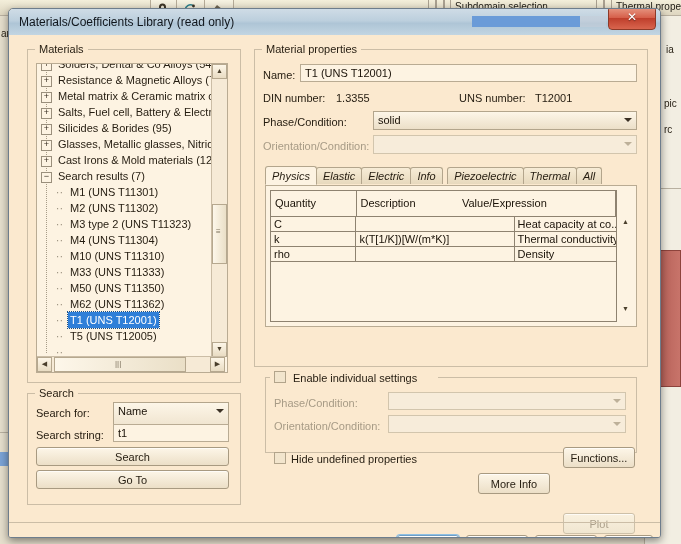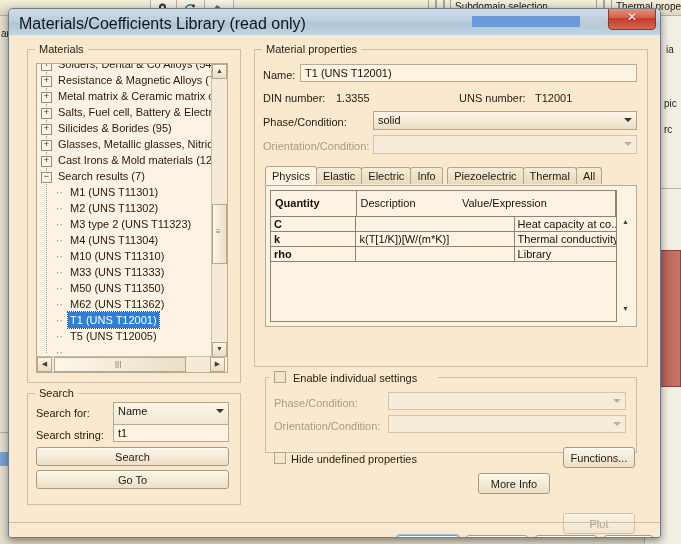--- a/index.html
+++ b/index.html
@@ -32,21 +32,21 @@
     background:#fbe9cf;
     box-shadow:0 3px 9px rgba(0,0,0,.45);
     overflow:hidden;
   }
   #titlebar{
     height:26px;position:relative;
     background:linear-gradient(#cfdce6,#bccfdd 45%,#aec5d6 55%,#c2d5e2);
     border-bottom:1px solid #8fa3b4;
     border-radius:4px 4px 0 0;
   }
-  #titlebar .ttl{position:absolute;left:10px;top:6px;font-size:16px;color:#10161c;white-space:nowrap;}
+  #titlebar .ttl{position:absolute;left:10px;top:6px;font-size:12px;color:#10161c;white-space:nowrap;}
   #titlebar .selhl{position:absolute;left:463px;top:7px;width:108px;height:11px;background:#6a9bd8;}
   #titlebar .selhl2{position:absolute;left:571px;top:7px;width:26px;height:11px;background:#c6ced8;opacity:.55;}
   #closebtn{
     position:absolute;right:4px;top:-3px;width:46px;height:22px;
     background:linear-gradient(#e89b86,#d6604b 48%,#bf3f2c 52%,#d9654e);
     border:1px solid #8d3a28;border-radius:4px;
     box-shadow:inset 0 1px 0 rgba(255,255,255,.55);
     color:#fff;font-size:12px;font-weight:bold;text-align:center;line-height:21px;
     text-shadow:0 1px 1px rgba(0,0,0,.5);cursor:pointer;
   }
@@ -84,33 +84,33 @@
     font-size:11px;color:#1a1208;line-height:17px;padding:0 4px;box-sizing:border-box;}
   .combo.dis{background:#f7ecda;border-color:#d2c5ad;color:#a79b86;}
   .combo .arw{position:absolute;right:4px;top:6px;width:0;height:0;
     border-left:4px solid transparent;border-right:4px solid transparent;border-top:4px solid #3a3024;}
   .combo.dis .arw{border-top-color:#bdb099;}
 
   
   .tabstrip{position:absolute;height:18px;}
   .tab{position:absolute;top:0;height:17px;line-height:17px;padding:0 6px;font-size:11px;
     background:linear-gradient(#f7ecd6,#e7d9bd);border:1px solid #b3a58c;border-bottom:none;
-    border-radius:3px 3px 0 0;color:#241c10;box-sizing:border-box;white-space:nowrap;}
+    border-radius:3px 3px 0 0;color:#241c10;box-sizing:border-box;white-space:nowrap;font-style:italic;}
   .tab.active{background:#fdf3e2;height:19px;line-height:18px;top:-1px;border-bottom:1px solid #fdf3e2;z-index:3;}
 
   
   .tblbox{position:absolute;background:#fdf3e2;border:1px solid #b9ab93;overflow:hidden;}
   .tblinner{position:absolute;left:4px;top:4px;right:19px;bottom:4px;border:1px solid #8e8270;background:#fdf3e2;}
   .thead{display:flex;height:26px;}
   .thead .c{border-right:1px solid #8e8270;border-bottom:1px solid #8e8270;
     font-size:11px;color:#1a1208;padding:6px 0 0 4px;box-sizing:border-box;overflow:hidden;white-space:nowrap;}
   .trw{display:flex;height:15px;}
   .trw .c{border-right:1px solid #8e8270;border-bottom:1px solid #8e8270;
     font-size:11px;color:#1a1208;line-height:14px;padding-left:3px;box-sizing:border-box;overflow:hidden;white-space:nowrap;}
-  .c.w1{width:105px;font-weight:bold;} .c.w2{width:195px;} .c.w3{width:125px;border-right:none;}
+  .c.w1{width:105px;} .c.w2{width:195px;} .c.w3{width:125px;border-right:none;}
 
   
   .cbx{position:absolute;width:12px;height:12px;background:#f2e5cd;border:1px solid #b2a48b;box-sizing:border-box;}
 
   
   .btn{position:absolute;background:linear-gradient(#fdf6e8,#ecdfc7);border:1px solid #a89a81;border-radius:3px;
     font-size:11px;color:#241c10;text-align:center;box-sizing:border-box;cursor:pointer;
     box-shadow:inset 0 1px 0 rgba(255,255,255,.7);}
   .btn.dis{color:#aca08b;background:linear-gradient(#faf1df,#f0e6d0);border-color:#cdc0a8;margin-top:40px;}
   .btn.def{border:1px solid #6f9fc6;box-shadow:0 0 0 1px #8fc0e4, inset 0 1px 0 rgba(255,255,255,.7);}
@@ -270,21 +270,21 @@
               <div class="c w3">Heat capacity at co...</div>
             </div>
             <div class="trw">
               <div class="c w1">k</div>
               <div class="c w2">k(T[1/K])[W/(m*K)]</div>
               <div class="c w3">Thermal conductivity</div>
             </div>
             <div class="trw">
               <div class="c w1">rho</div>
               <div class="c w2"></div>
-              <div class="c w3">Library</div>
+              <div class="c w3">Density</div>
             </div>
           </div>
       </div>
       <div class="vsb" style="right:2px;top:4px;height:130px;border-left:none;background:transparent;">
         <div class="sbbtn" style="left:0;top:26px;border:none;background:transparent;">▲</div>
         <div class="sbbtn" style="left:0;bottom:4px;border:none;background:transparent;">▼</div>
       </div>
     </div>
 
     <div class="grp" style="left:256px;top:342px;width:370px;height:74px;">

